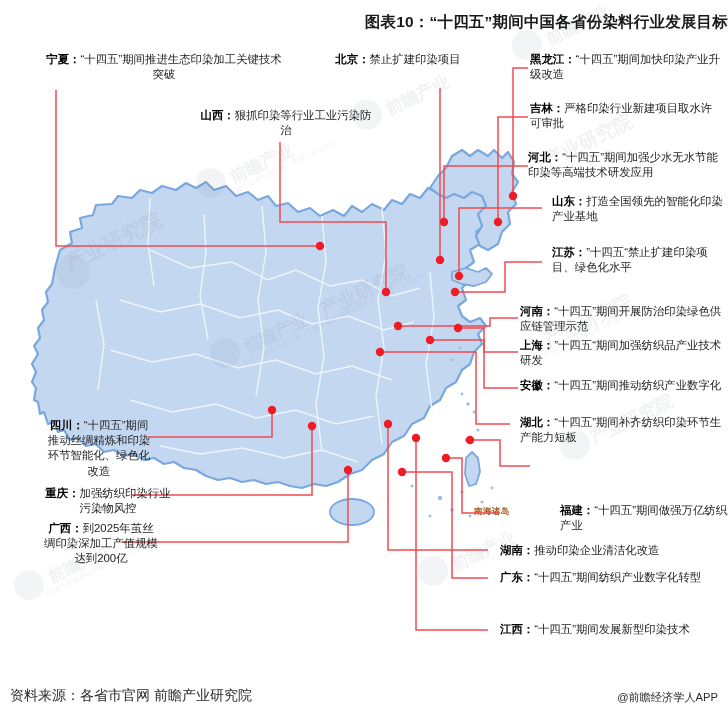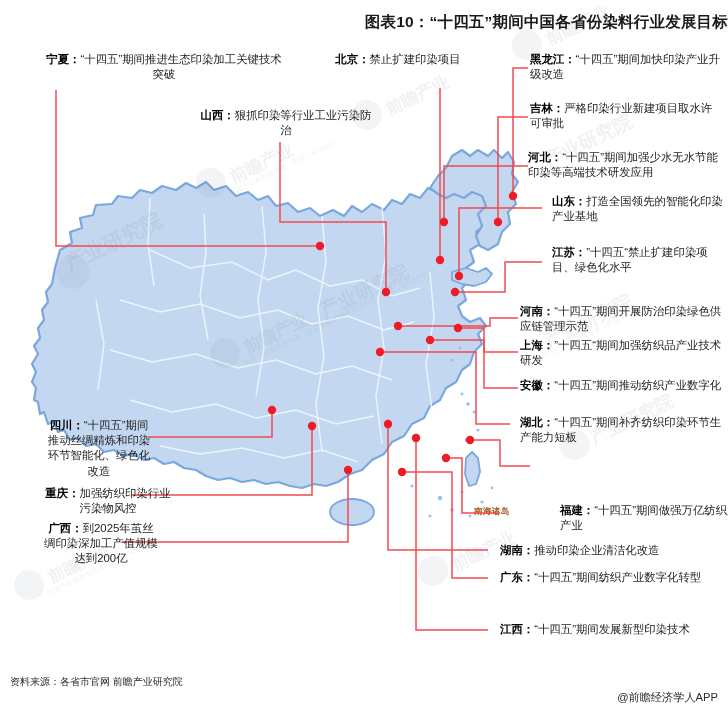--- a/index.html
+++ b/index.html
@@ -91,22 +91,22 @@
     font-weight: bold;
     color: #a35a20;
     white-space: nowrap;
     letter-spacing: .3px;
   }
 
   
   #footer-source {
     position: absolute;
     left: 10px;
-    bottom: 34px;
-    font-size: 10px;
+    bottom: 18px;
+    font-size: 14px;
     color: #2b2b2b;
     white-space: nowrap;
   }
   #footer-app {
     position: absolute;
     right: 10px;
     bottom: 18px;
     font-size: 11.2px;
     color: #2b2b2b;
     white-space: nowrap;

